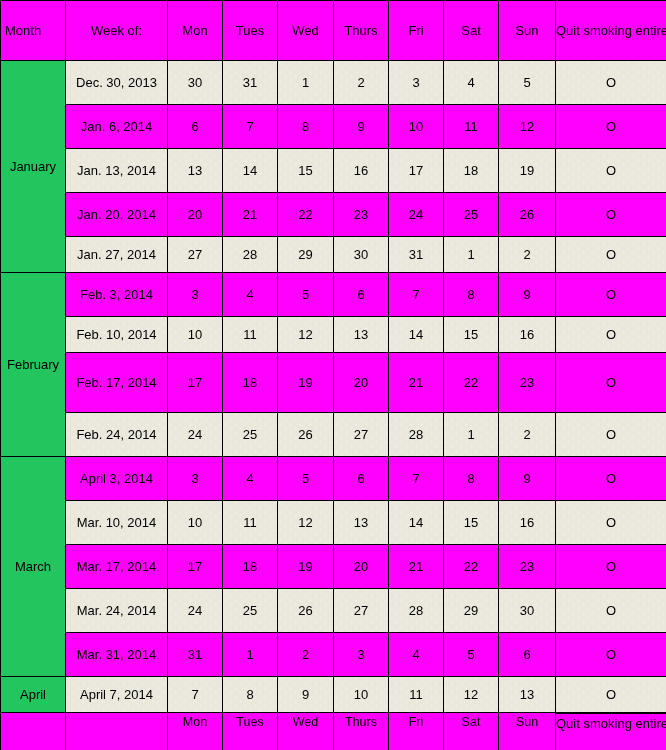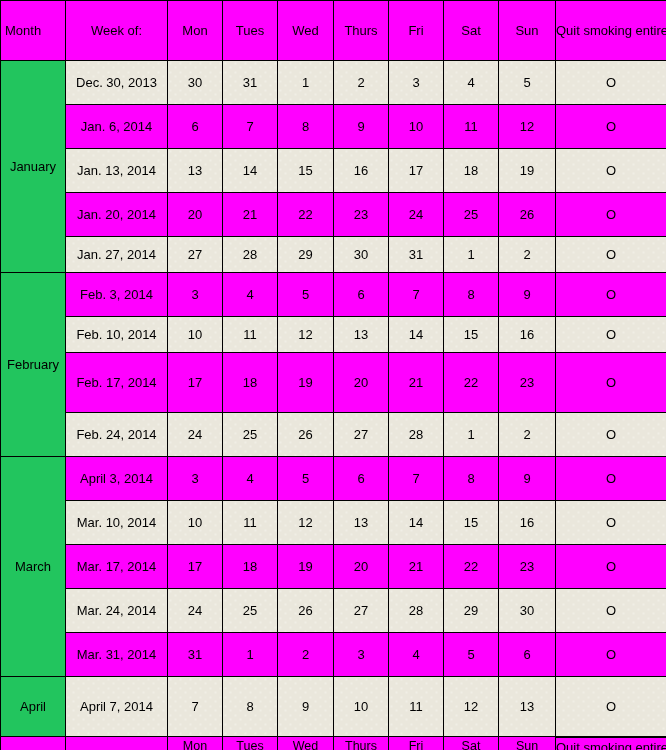--- a/index.html
+++ b/index.html
@@ -270,21 +270,21 @@
           <td class="weekof magenta">Mar. 31, 2014</td>
           <td class="daynum magenta tk-l tk-t tk-b tk-r">31</td>
           <td class="daynum magenta">1</td>
           <td class="daynum magenta tk-l">2</td>
           <td class="daynum magenta">3</td>
           <td class="daynum magenta">4</td>
           <td class="daynum magenta">5</td>
           <td class="daynum magenta">6</td>
           <td class="mark tk-l magenta">O</td>
         </tr>
-        <tr style="height: 60px;">
+        <tr style="height: 36px;">
           <td class="monthcell magenta" rowspan="1">April</td>
           <td class="weekof cream">April 7, 2014</td>
           <td class="daynum cream">7</td>
           <td class="daynum cream">8</td>
           <td class="daynum cream tk-l">9</td>
           <td class="daynum cream">10</td>
           <td class="daynum cream">11</td>
           <td class="daynum cream">12</td>
           <td class="daynum cream">13</td>
           <td class="mark tk-l cream">O</td>

